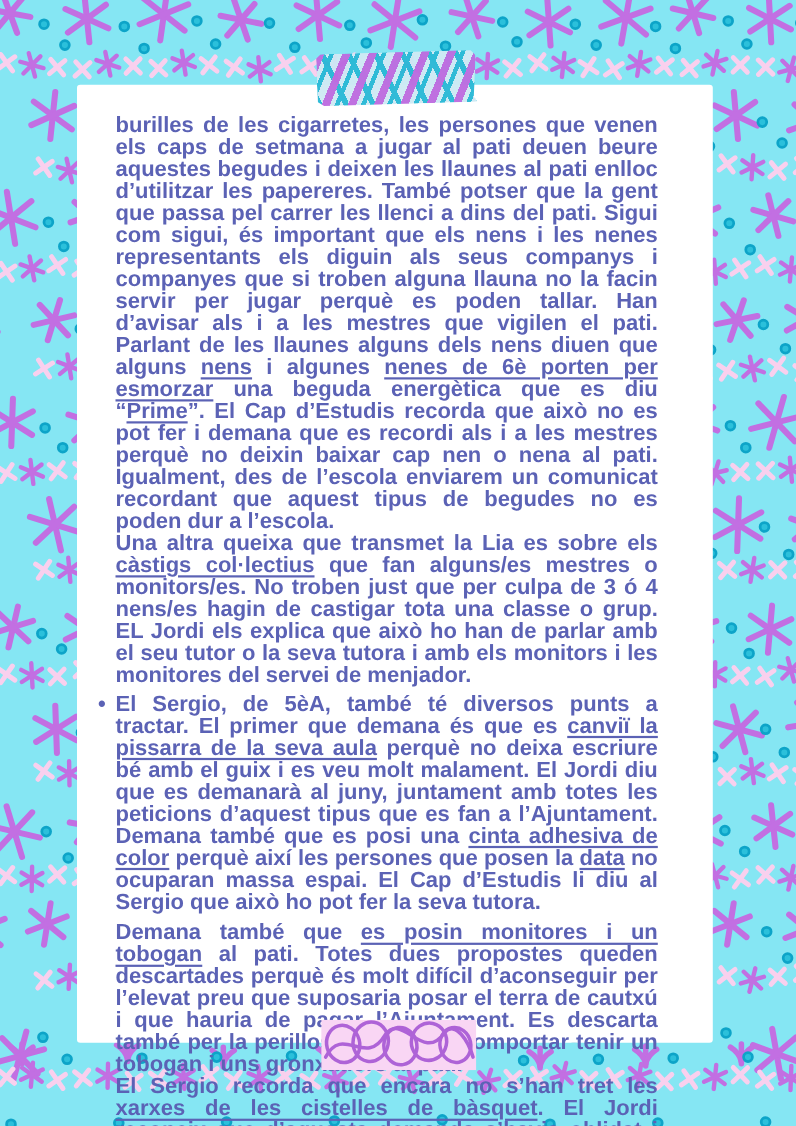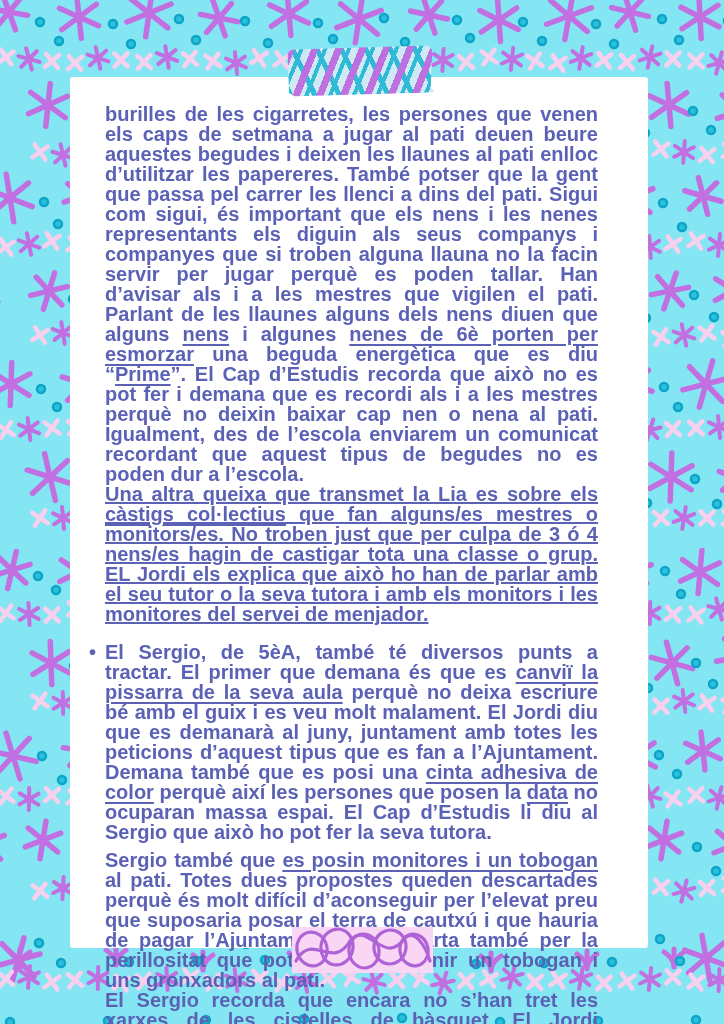--- a/index.html
+++ b/index.html
@@ -18,21 +18,21 @@
   .card{
     position:absolute;left:70px;top:77px;width:578px;height:871px;
     background:var(--card);border-radius:3px;z-index:1;
   }
   .content{
     position:absolute;left:35px;top:27px;width:493px;
     color:var(--text);font-weight:700;font-size:20px;line-height:20px;
     text-align:justify;
   }
   .content p{margin:0;position:relative;}
-  .content p:nth-of-type(2){margin-bottom:18px;text-decoration:underline;}
+  .content p:nth-of-type(2){margin-bottom:6px;}
   .content p:nth-of-type(3){margin-bottom:8px;}
   .content .u{
     text-decoration:underline;text-decoration-thickness:2px;text-underline-offset:3px;
   }
   .bullet{position:absolute;left:-16px;top:0;}
   .tape-top{
     position:absolute;left:288px;top:47px;width:145px;height:48px;z-index:2;
     transform:rotate(-2deg);opacity:.97;
     background-color:var(--tape_top_base);
     background-image:
@@ -1066,21 +1066,21 @@
     <circle cx="500" cy="1022" r="4" fill="#2bc0db" stroke="#0da4c8" stroke-width="2.5"></circle>
     <circle cx="598" cy="1021" r="4" fill="#2bc0db" stroke="#0da4c8" stroke-width="2.5"></circle>
     <circle cx="696" cy="1020" r="4" fill="#2bc0db" stroke="#0da4c8" stroke-width="2.5"></circle>
   </svg>
 
 <div class="card">
   <div class="content">
       <p><span>burilles de les cigarretes, les persones que venen els caps de setmana a jugar al pati deuen beure aquestes begudes i deixen les llaunes al pati enlloc d’utilitzar les papereres. També potser que la gent que passa pel carrer les llenci a dins del pati. Sigui com sigui, és important que els nens i les nenes representants els diguin als seus companys i companyes que si troben alguna llauna no la facin servir per jugar perquè es poden tallar. Han d’avisar als i a les mestres que vigilen el pati. Parlant de les llaunes alguns dels nens diuen que alguns </span><span class="u">nens</span><span> i algunes </span><span class="u">nenes de 6è porten per esmorzar</span><span> una beguda energètica que es diu “</span><span class="u">Prime</span><span>”. El Cap d’Estudis recorda que això no es pot fer i demana que es recordi als i a les mestres perquè no deixin baixar cap nen o nena al pati. Igualment, des de l’escola enviarem un comunicat recordant que aquest tipus de begudes no es poden dur a l’escola.</span></p>
       <p><span>Una altra queixa que transmet la Lia es sobre els </span><span class="u">càstigs col·lectius</span><span> que fan alguns/es mestres o monitors/es. No troben just que per culpa de 3 ó 4 nens/es hagin de castigar tota una classe o grup. EL Jordi els explica que això ho han de parlar amb el seu tutor o la seva tutora i amb els monitors i les monitores del servei de menjador.</span></p>
       <p><span class="bullet">•</span><span>El Sergio, de 5èA, també té diversos punts a tractar. El primer que demana és que es </span><span class="u">canviï la pissarra de la seva aula</span><span> perquè no deixa escriure bé amb el guix i es veu molt malament. El Jordi diu que es demanarà al juny, juntament amb totes les peticions d’aquest tipus que es fan a l’Ajuntament.  Demana també que es posi una </span><span class="u">cinta adhesiva de color</span><span> perquè així les persones que posen la </span><span class="u">data</span><span> no ocuparan massa espai. El Cap d’Estudis li diu al Sergio que això ho pot fer la seva tutora.</span></p>
-      <p><span>Sergio també que </span><span class="u">es posin monitores i un tobogan</span><span> al pati. Totes dues propostes queden descartades perquè és molt difícil d’aconseguir per l’elevat preu que suposaria posar el terra de cautxú i que hauria de pagar l’Ajuntament.  Es descarta també per la perillositat que pot comportar tenir un tobogan i uns gronxadors al pati.</span></p>
+      <p><span>Demana també que </span><span class="u">es posin monitores i un tobogan</span><span> al pati. Totes dues propostes queden descartades perquè és molt difícil d’aconseguir per l’elevat preu que suposaria posar el terra de cautxú i que hauria de pagar l’Ajuntament.  Es descarta també per la perillositat que pot comportar tenir un tobogan i uns gronxadors al pati.</span></p>
       <p><span>El Sergio recorda que encara no s’han tret les </span><span class="u">xarxes de les cistelles de bàsquet</span><span>. El Jordi reconeix que d’aquesta demanda s’havia oblidat i es compromet a fer-ho el més ràpid possible.</span></p>
     </div>
 </div>
 
 <div class="tape-top"></div>
 
 <svg class="tape-bottom" width="141" height="46" viewBox="0 0 141 46">
   <defs>
       <clipPath id="tbclip">
         <rect x="0" y="0" width="141" height="46"></rect>

